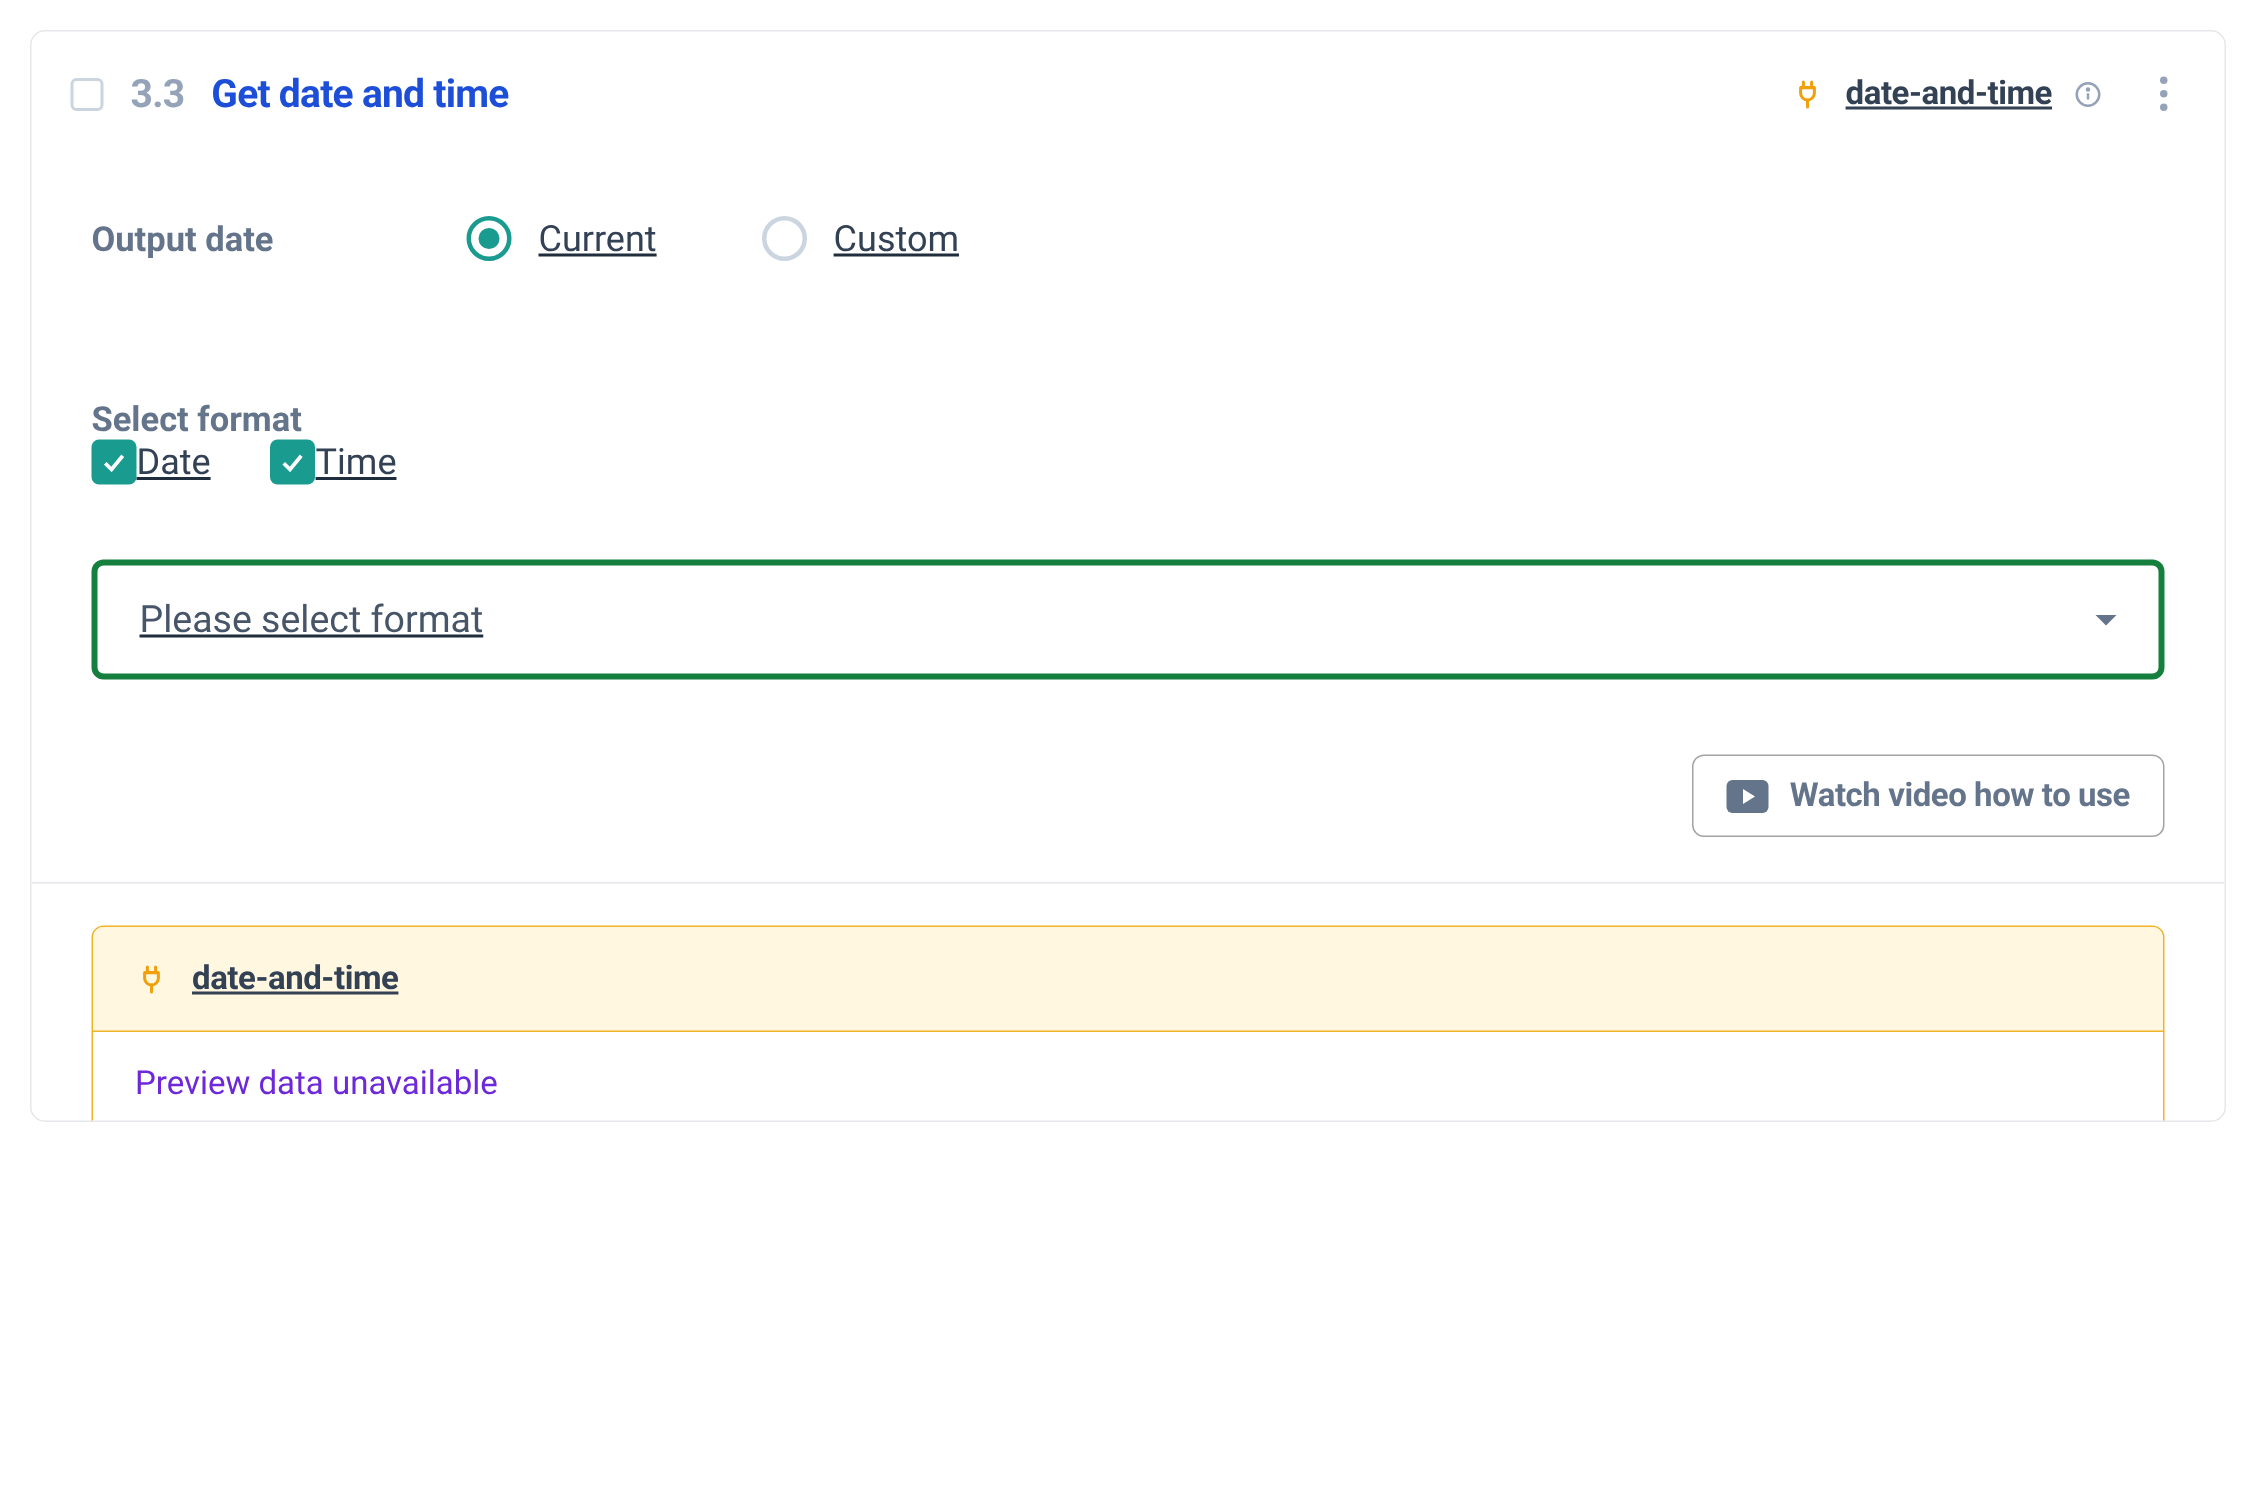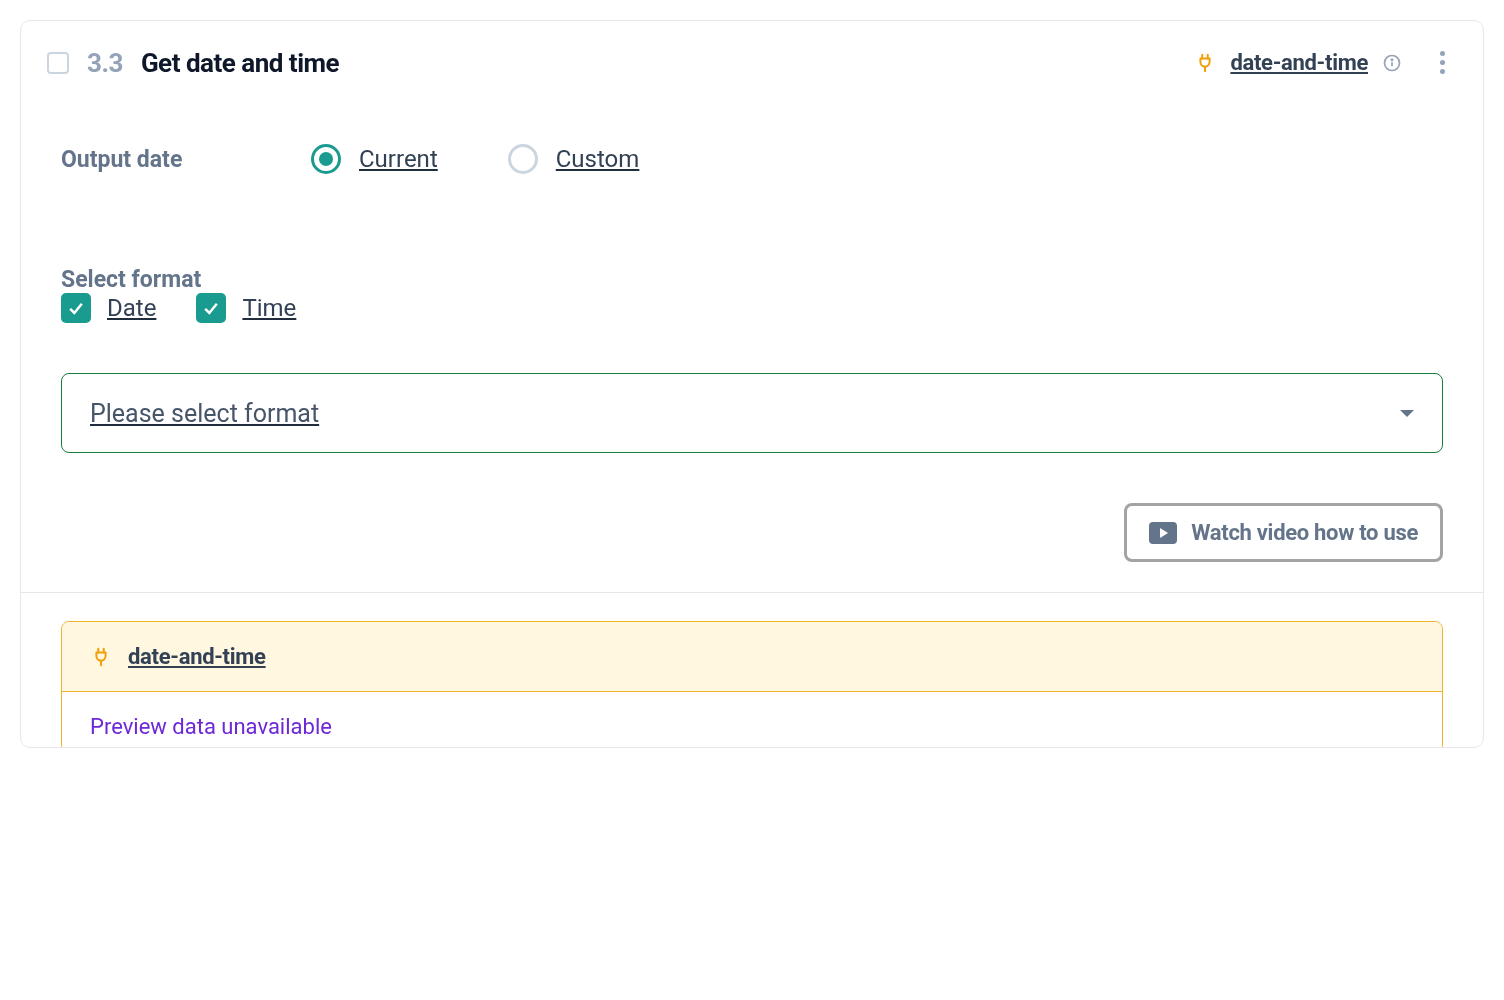--- a/index.html
+++ b/index.html
@@ -38,21 +38,21 @@
       background: #fff;
       cursor: pointer;
     }
     .step-no {
       color: #94a3b8;
       font-size: 26px;
       font-weight: 700;
       letter-spacing: -0.5px;
     }
     .step-title {
-      color: #0f172a;
+      color: #1d4ed8;
       font-size: 26px;
       font-weight: 700;
       letter-spacing: -0.5px;
     }
     .header-right {
       display: flex;
       align-items: center;
       gap: 14px;
     }
     .plug-icon {
@@ -142,21 +142,21 @@
     }
 
     .check-group {
       display: flex;
       gap: 40px;
       margin-bottom: 50px;
     }
     .check-item {
       display: flex;
       align-items: center;
-      gap: 16px;
+      gap: 0;
       cursor: pointer;
     }
     .check-box {
       width: 30px;
       height: 30px;
       background: #1a9b8f;
       border-radius: 5px;
       display: flex;
       align-items: center;
       justify-content: center;
@@ -167,21 +167,21 @@
       stroke: #fff;
       stroke-width: 3;
       fill: none;
     }
     .check-label {
       font-size: 24px;
       color: #334155;
     }
 
     .select-box {
-      border: 1px solid #15803d;
+      border: 4px solid #15803d;
       border-radius: 8px;
       height: 80px;
       display: flex;
       align-items: center;
       justify-content: space-between;
       padding: 0 28px;
       cursor: pointer;
       width: 100%;
     }
     .select-placeholder {
@@ -195,21 +195,21 @@
       border-right: 7px solid transparent;
       border-top: 7px solid #64748b;
     }
 
     .help-row {
       display: flex;
       justify-content: flex-end;
       padding: 30px 40px 30px 40px;
     }
     .help-btn {
-      border: 3px solid #a3a3a3;
+      border: 1px solid #a3a3a3;
       border-radius: 8px;
       background: #fff;
       padding: 14px 22px;
       display: flex;
       align-items: center;
       gap: 14px;
       cursor: pointer;
     }
     .play-badge {
       width: 28px;

